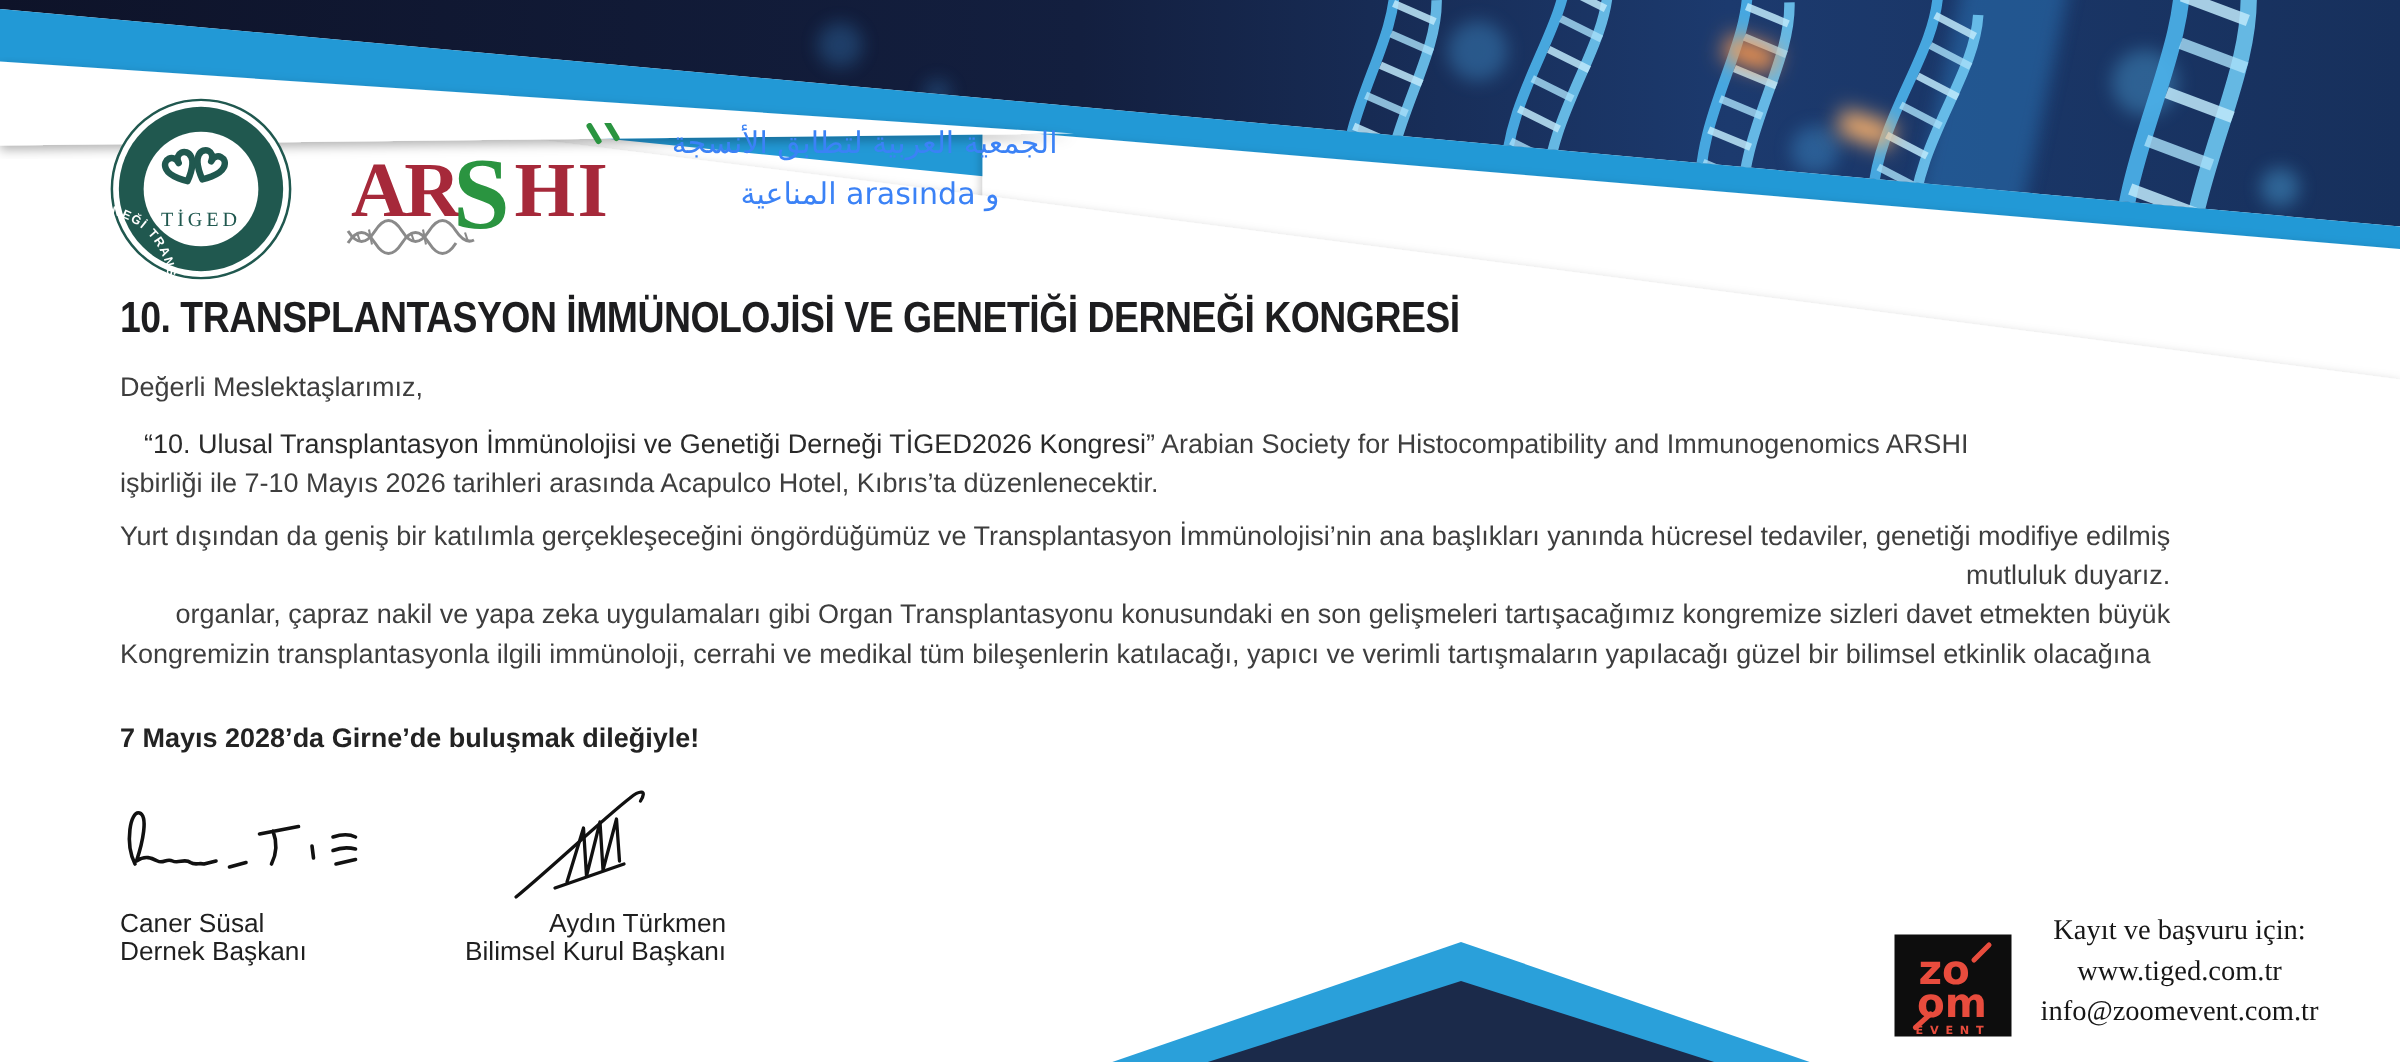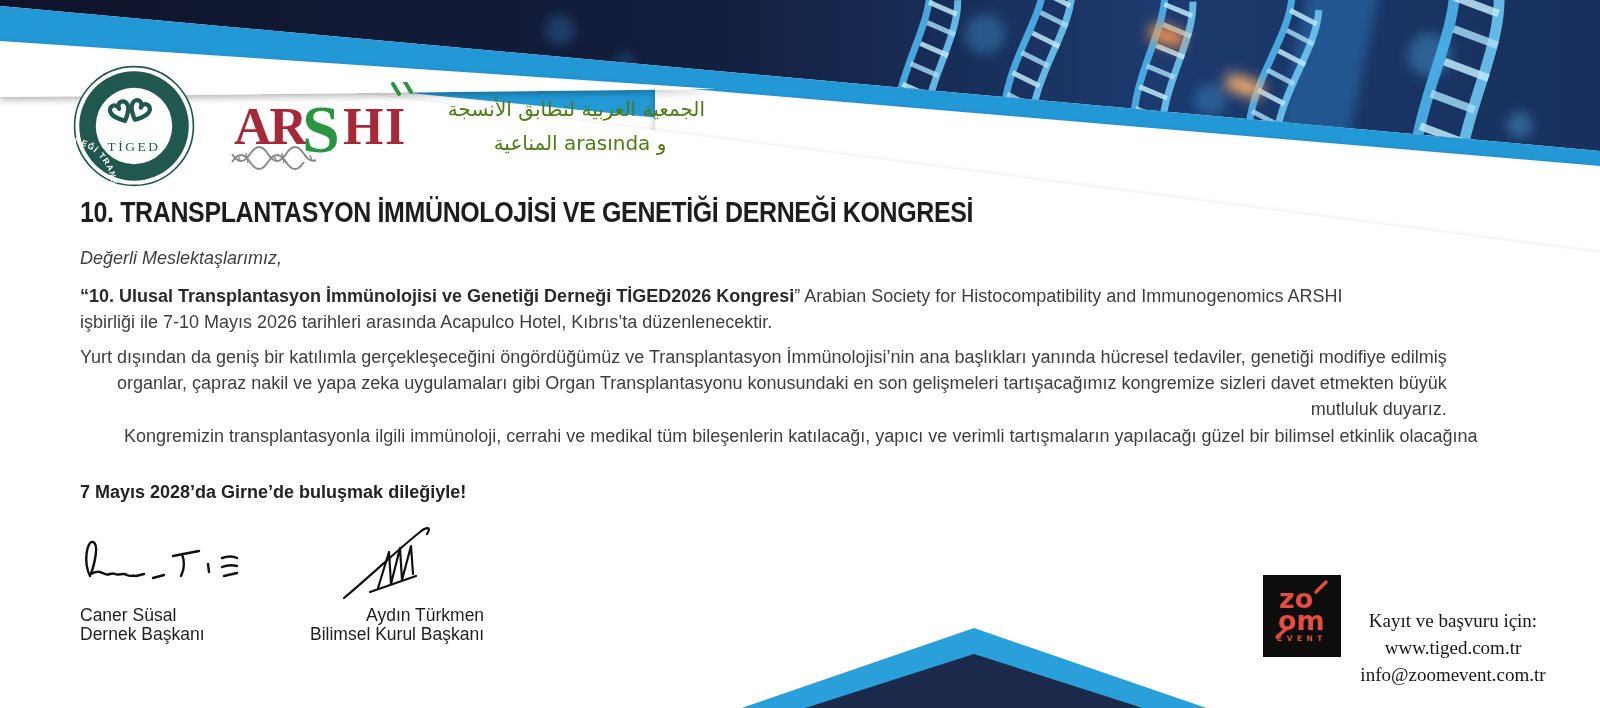--- a/index.html
+++ b/index.html
@@ -3,41 +3,41 @@
 <meta charset="utf-8">
 <style>
   html,body{margin:0;padding:0;background:#fff;}
   #stage{position:relative;width:1600px;height:708px;overflow:hidden;background:#fff;
          font-family:"Liberation Sans",sans-serif;color:#3c3c3c;}
   
   #header-art{position:absolute;top:0;left:0;}
   
   #tiged-logo{position:absolute;left:72px;top:64px;}
   #arshi-logo{position:absolute;left:230px;top:82px;}
-  #arshi-arabic{position:absolute;left:455px;top:92px;width:250px;text-align:center;
-      direction:rtl;font-family:"DejaVu Sans",sans-serif;font-size:20px;line-height:34px;color:#4d7c0f;}
+  #arshi-arabic{position:absolute;left:455px;top:78px;width:250px;text-align:center;
+      direction:rtl;font-family:"DejaVu Sans",sans-serif;font-size:20px;line-height:34px;color:#3b82f6;}
   
   #congress-title{position:absolute;left:80px;top:196px;font-size:29px;font-weight:bold;
       color:#1d1d1f;letter-spacing:-0.4px;transform:scaleX(0.86);transform-origin:0 0;white-space:nowrap;}
   .body-text{font-size:18px;line-height:26px;color:#3e3e3e;}
   .line{white-space:nowrap;}
-  .b{font-weight:bold;color:#2a2a2a;}
-  #salutation{position:absolute;left:80px;top:245px;font-style:italic;}
+  .b{font-weight:normal;color:#2a2a2a;margin-left:16px;}
+  #salutation{position:absolute;left:80px;top:245px;}
   #para1{position:absolute;left:80px;top:283px;}
   #para2{position:absolute;left:80px;top:344px;text-align:right;}
-  #para3{position:absolute;left:80px;top:423px;margin-left:44px;}
+  #para3{position:absolute;left:80px;top:423px;}
   #closing-line{position:absolute;left:80px;top:479px;font-weight:bold;color:#232323;}
   
   #sig-block-1{position:absolute;left:78px;top:530px;}
   #sig-block-2{position:absolute;left:340px;top:522px;}
   .sig-name{font-size:17.5px;font-weight:normal;color:#1f1f1f;line-height:19px;}
   #sig-caption-1{position:absolute;left:80px;top:606px;}
   #sig-caption-2{position:absolute;left:310px;top:606px;text-align:right;}
   
-  #zoom-logo{position:absolute;left:1263px;top:575px;width:78px;height:82px;background:#0d0d0d;}
+  #zoom-logo{position:absolute;left:1263px;top:623px;width:78px;height:68px;background:#0d0d0d;}
   #contact-block{position:absolute;left:1348px;top:607px;width:210px;text-align:center;
       font-family:"Liberation Serif",serif;font-size:19px;line-height:27px;color:#171717;}
   #bottom-chevron{position:absolute;left:664px;bottom:0;}
 </style>
 </head>
 <body>
 
 <div id="stage">
 
   <svg id="header-art" width="1600" height="300" viewBox="0 0 1600 300">
@@ -150,22 +150,22 @@
 
   <div id="para1" class="body-text">
     <div class="line">
       <span class="b">“10. Ulusal Transplantasyon İmmünolojisi ve Genetiği Derneği TİGED2026 Kongresi</span><span>” Arabian Society for Histocompatibility and Immunogenomics ARSHI</span>
     </div>
     <div class="line">işbirliği ile 7-10 Mayıs 2026 tarihleri arasında Acapulco Hotel, Kıbrıs’ta düzenlenecektir.</div>
   </div>
 
   <div id="para2" class="body-text">
     <div class="line">Yurt dışından da geniş bir katılımla gerçekleşeceğini öngördüğümüz ve Transplantasyon İmmünolojisi’nin ana başlıkları yanında hücresel tedaviler, genetiği modifiye edilmiş</div>
+    <div class="line">mutluluk duyarız.</div>
     <div class="line">organlar, çapraz nakil ve yapa zeka uygulamaları gibi Organ Transplantasyonu konusundaki en son gelişmeleri tartışacağımız kongremize sizleri davet etmekten büyük</div>
-    <div class="line">mutluluk duyarız.</div>
   </div>
 
   <div id="para3" class="body-text">
     <div class="line">Kongremizin transplantasyonla ilgili immünoloji, cerrahi ve medikal tüm bileşenlerin katılacağı, yapıcı ve verimli tartışmaların yapılacağı güzel bir bilimsel etkinlik olacağına</div>
   </div>
 
   <div id="closing-line" class="body-text line">7 Mayıs 2028’da Girne’de buluşmak dileğiyle!</div>
 
   <svg id="sig-block-1" width="190" height="66" viewBox="0 0 190 66">
     <g fill="none" stroke="#111" stroke-width="2.4" stroke-linecap="round" stroke-linejoin="round">

